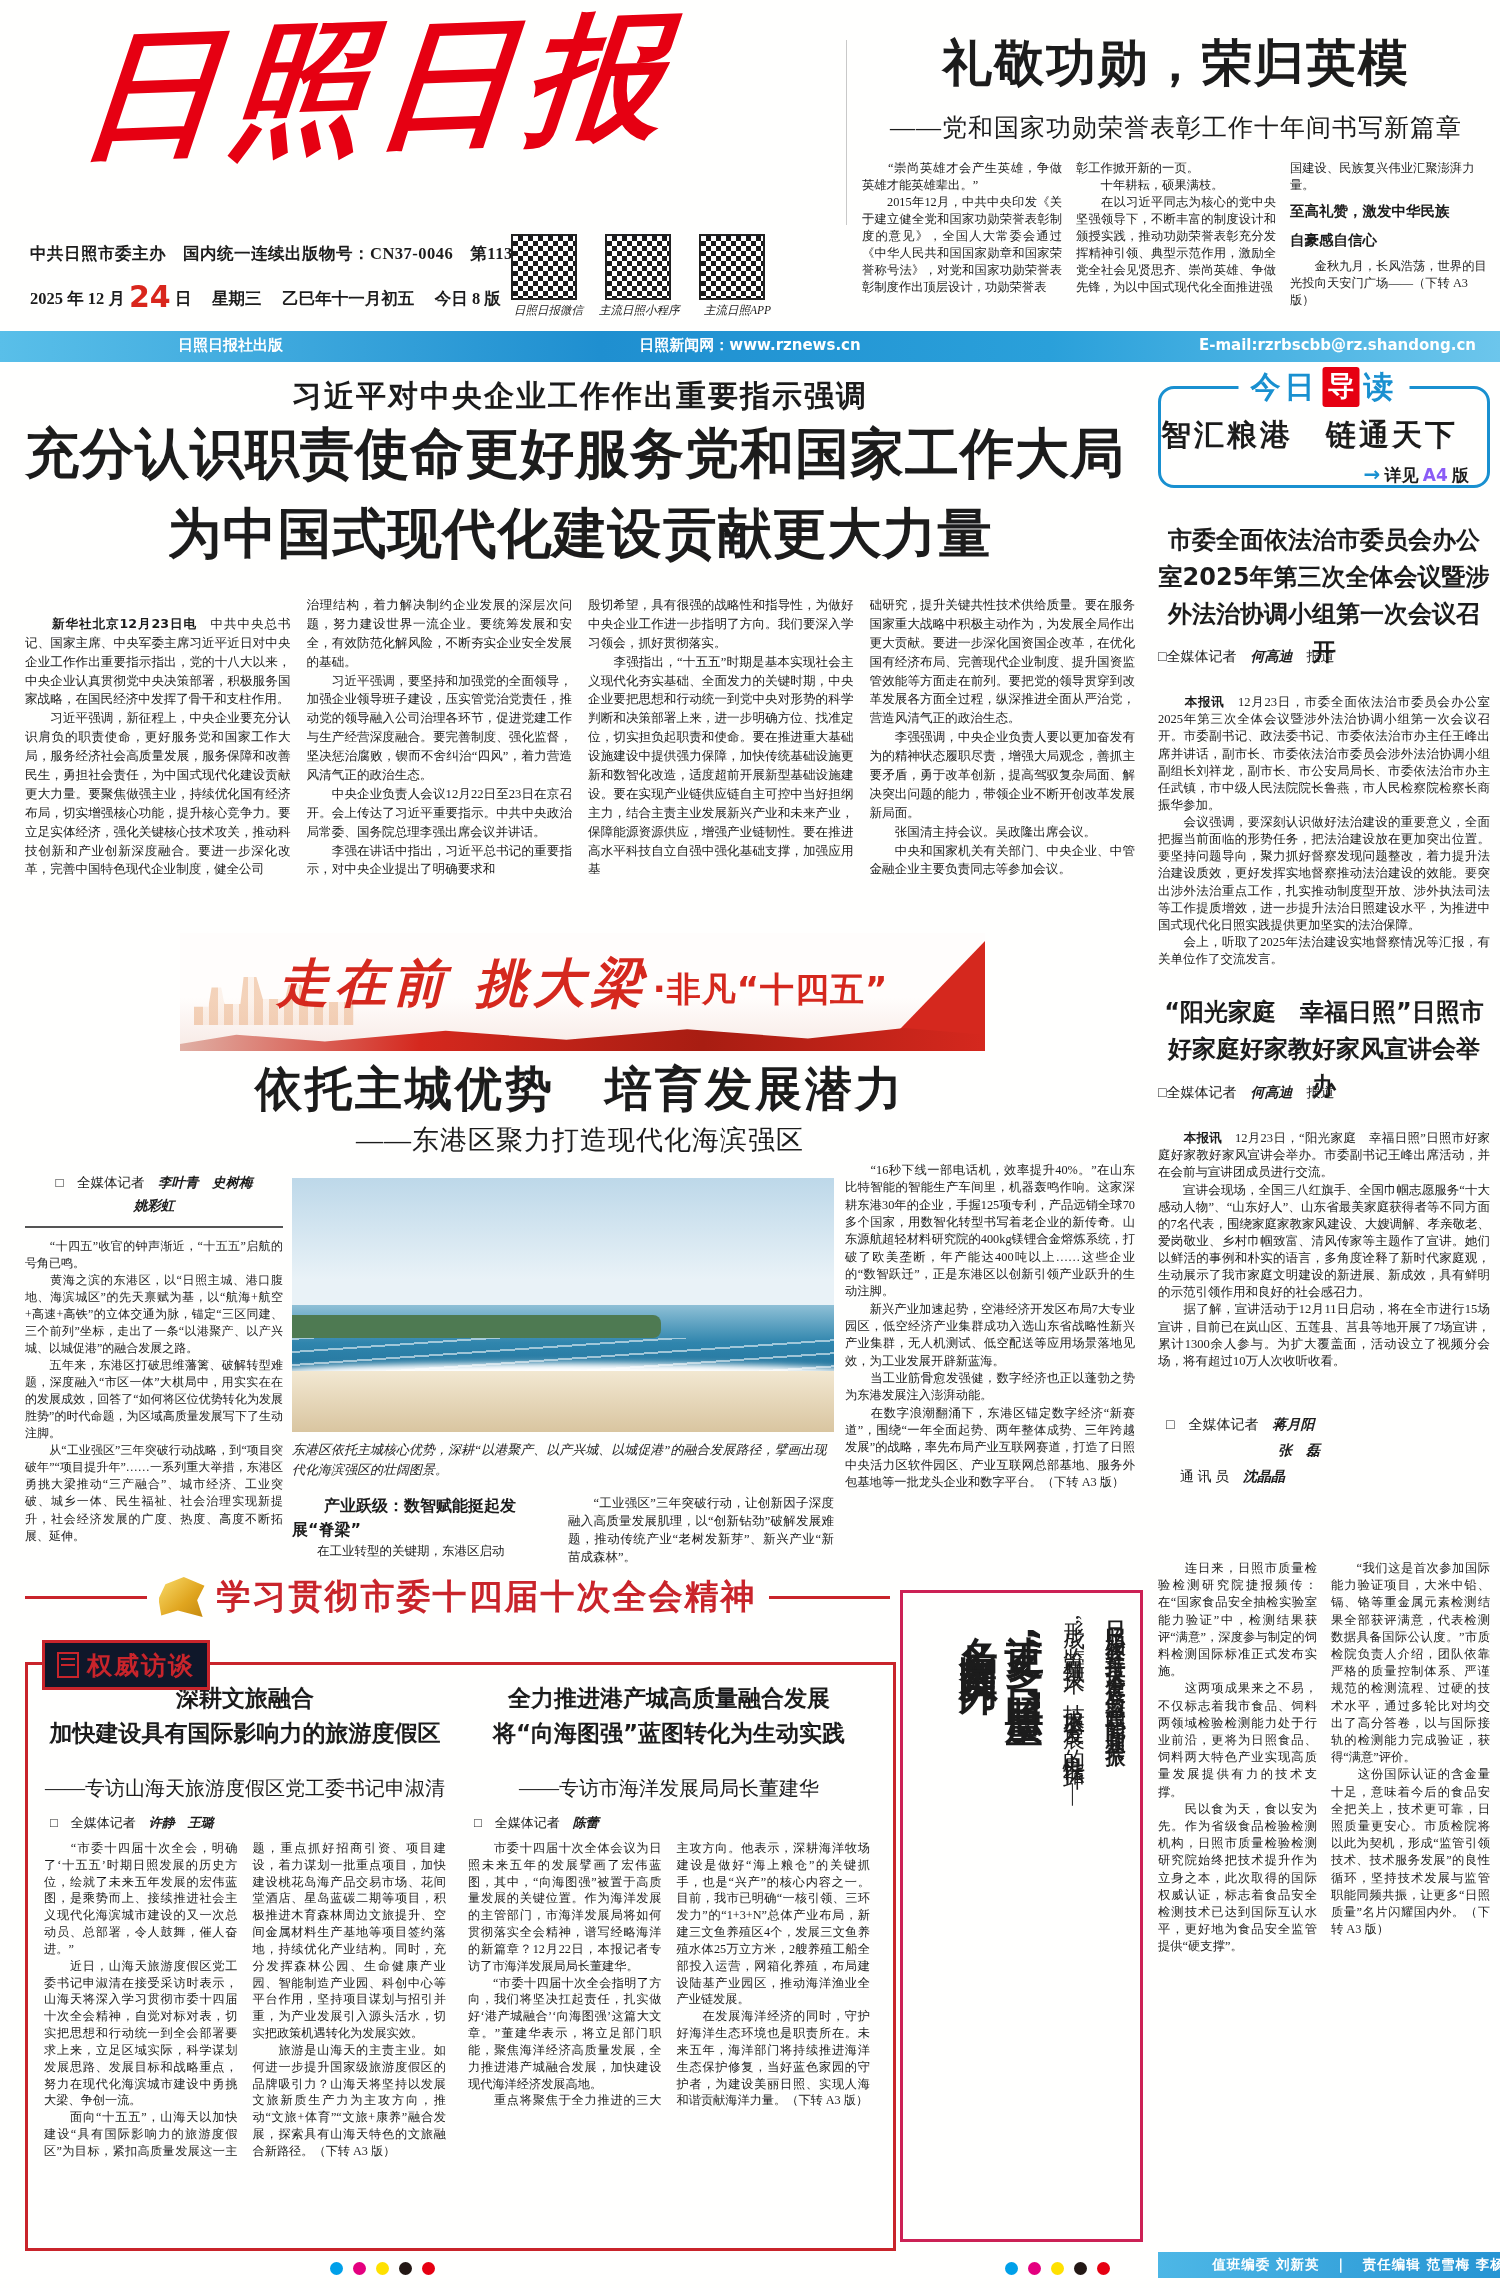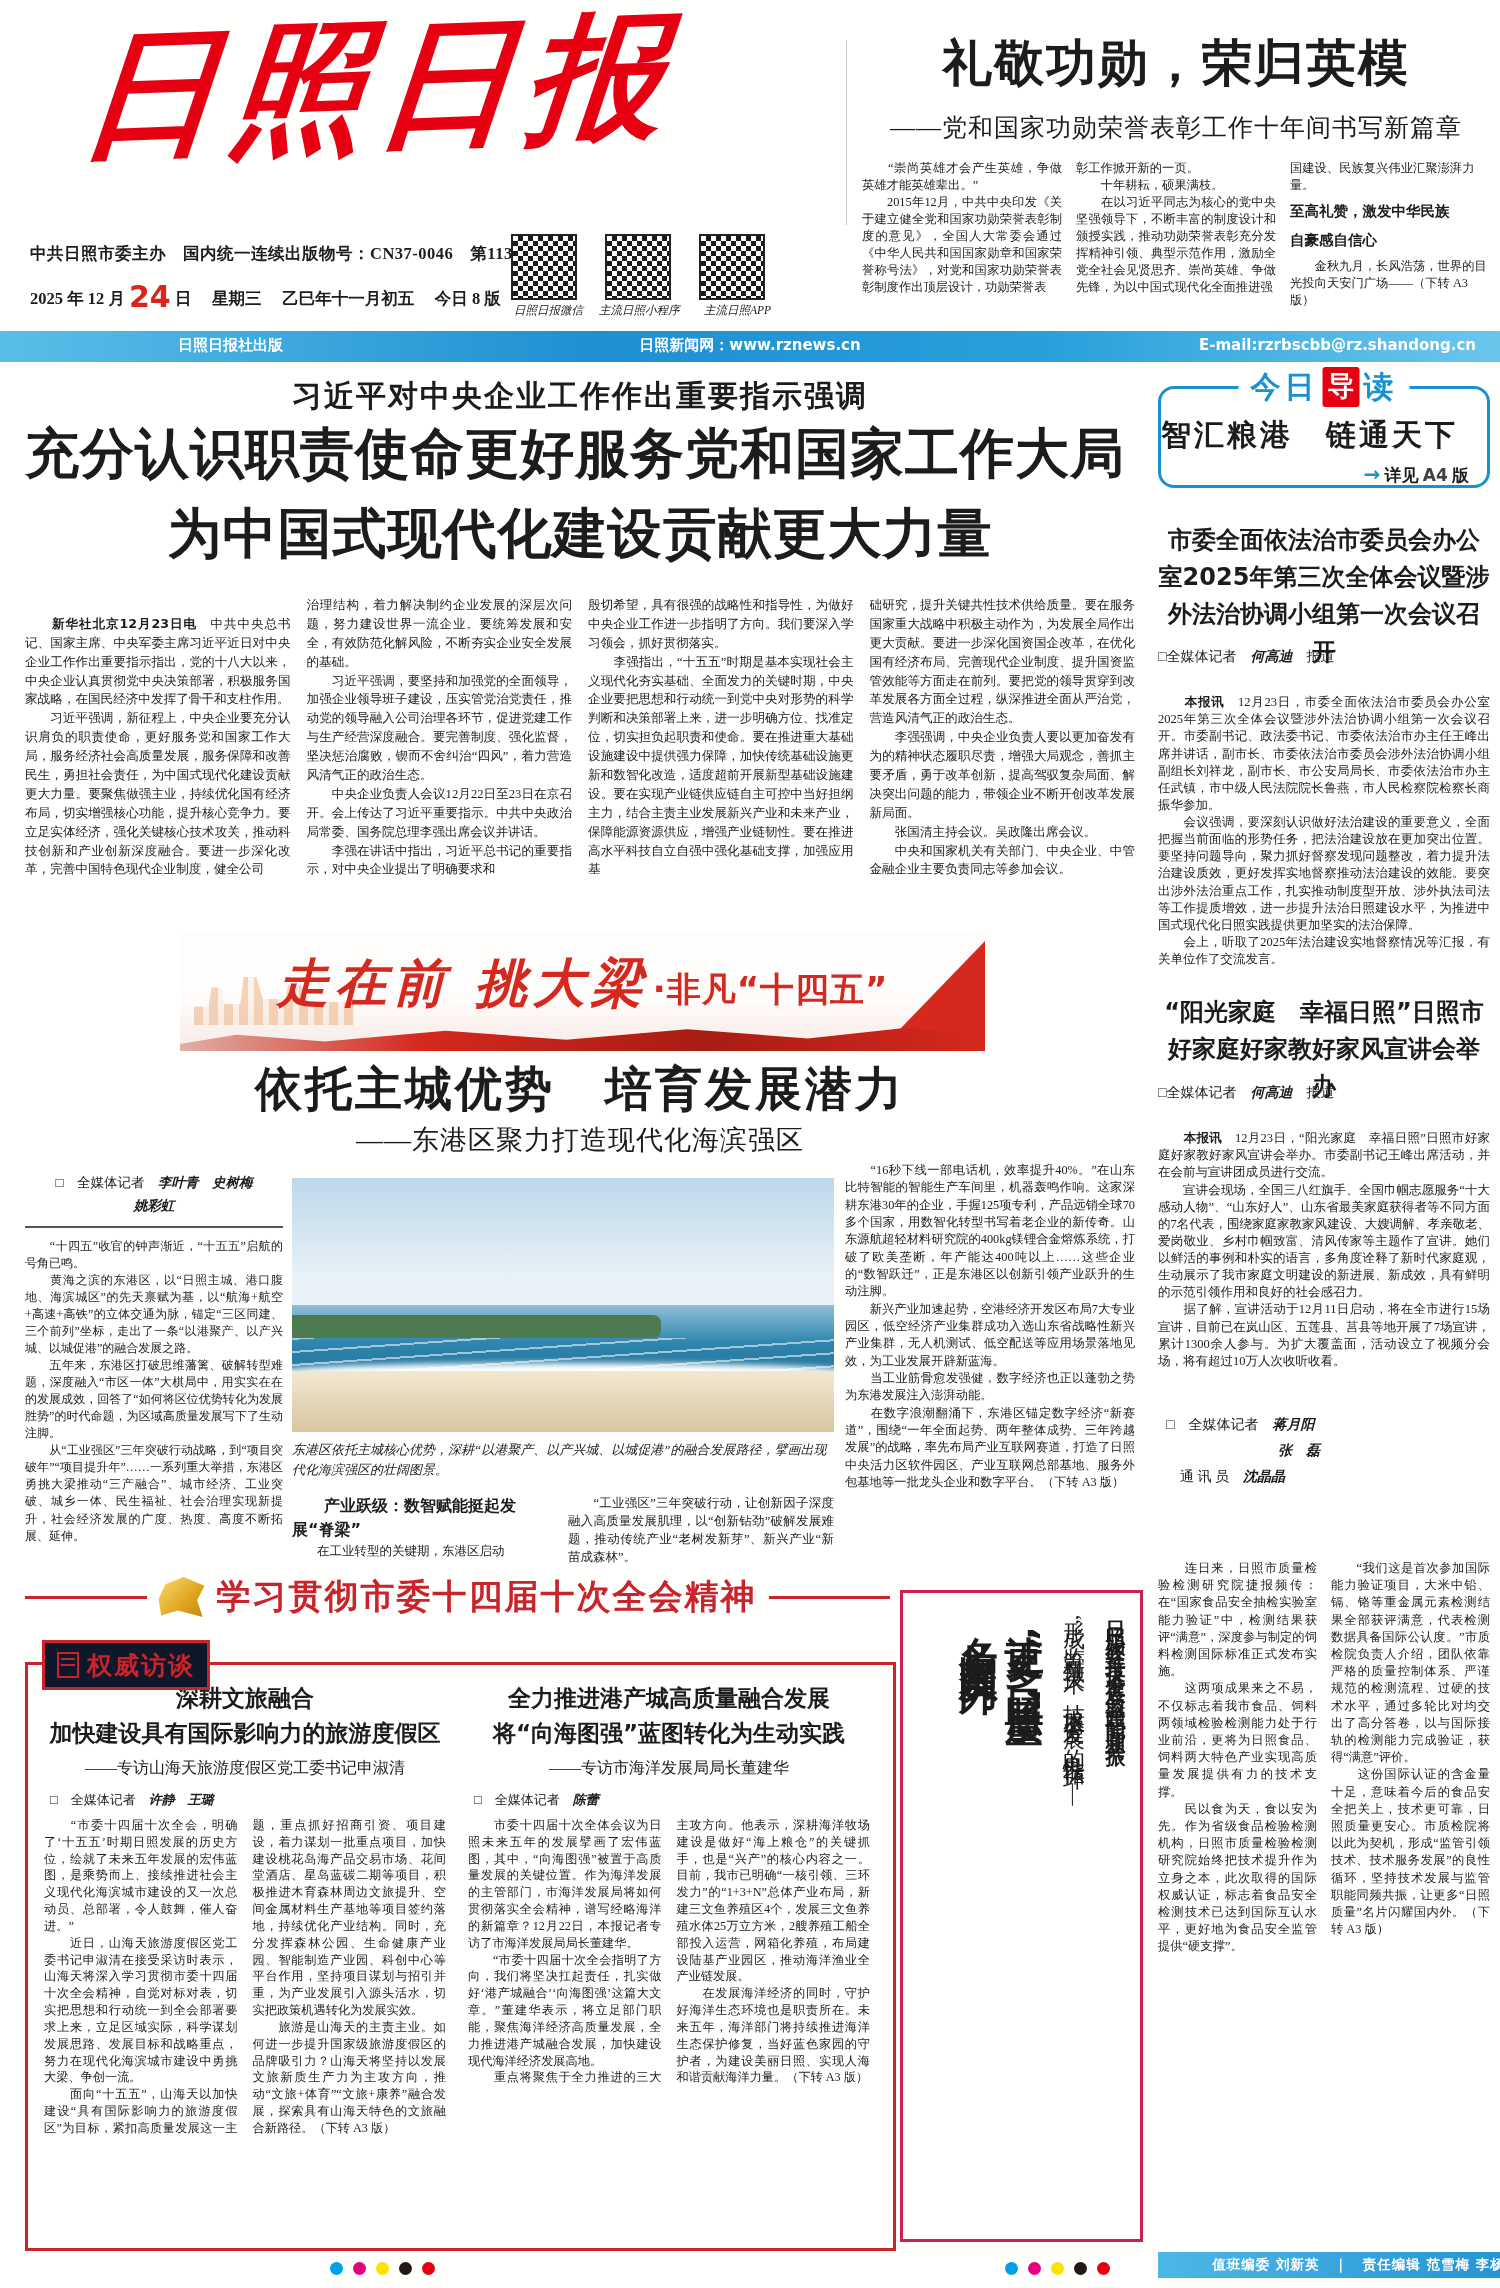--- a/index.html
+++ b/index.html
@@ -50,21 +50,21 @@
   .daodu{left:1158px;top:386px;width:326px;border:3px solid #1990d0;border-radius:16px;height:96px}
   .daodu-tab{position:absolute;left:50%;top:-22px;transform:translateX(-50%);background:#fff;
              padding:0 12px;white-space:nowrap;font-family:"DejaVu Sans",sans-serif;font-weight:900;font-size:30px}
   .daodu-tab .blue{color:#1990d0;letter-spacing:4px}
   .daodu-tab .redbox{display:inline-block;background:#e60012;color:#fff;font-size:27px;
                      padding:1px 5px 3px;border-radius:3px;margin:0 4px;vertical-align:2px}
   .daodu .line1{text-align:left;font-size:30px;font-weight:900;font-family:"DejaVu Sans",sans-serif;
                 margin-top:26px;letter-spacing:3px}
   .daodu .see{text-align:right;font-size:17px;font-weight:bold;margin-top:6px;padding-right:18px}
   .daodu .see .arrow{color:#1990d0;font-weight:900;font-family:"DejaVu Sans",sans-serif;font-size:20px}
-  .daodu .see .pg{color:#404040;font-family:"DejaVu Sans",sans-serif}
+  .daodu .see .pg{color:#8b5cf6;font-family:"DejaVu Sans",sans-serif}
   .sttl{left:1158px;top:0;width:332px;font-size:24px;font-weight:900;line-height:1.55;text-align:center;
         font-family:"DejaVu Sans","Liberation Sans",sans-serif}
   .sby{left:1158px;width:332px;font-size:14px}
   .sby i{font-style:italic;font-weight:bold}
   .sbody{left:1158px;width:332px;font-size:12.5px;line-height:1.37}
   .lead{font-weight:900;font-family:"DejaVu Sans",sans-serif}
 
   
   .banner{left:180px;top:933px;width:805px;height:118px;background:linear-gradient(180deg,#fffdfc 55%,#f7e9e4)}
   .bn-sky{position:absolute;left:14px;bottom:26px;width:160px;height:48px;opacity:.5;
@@ -110,21 +110,21 @@
   .ibox{left:25px;top:1662px;width:865px;height:583px;border:3px solid #c9242b}
   .ilabel{left:42px;top:1640px;height:44px;background:#0f172a;border:3px solid #c9242b;display:flex;
           align-items:center;gap:8px;padding:0 12px;z-index:3}
   .ilabel .t{font-family:"DejaVu Sans",sans-serif;font-weight:900;font-size:25px;color:#c9242b;letter-spacing:2px}
   .doc-icon{width:18px;height:22px;border:2px solid #c9242b;position:relative}
   .doc-icon:before,.doc-icon:after{content:"";position:absolute;left:2px;right:2px;height:2px;background:#c9242b}
   .doc-icon:before{top:4px}.doc-icon:after{top:10px}
   .iart{position:absolute;top:16px;width:402px}
   .iartA{left:16px}.iartB{left:440px}
   .iart .t1,.iart .t2{text-align:center;font-size:23px;font-weight:900;font-family:"DejaVu Sans","Liberation Sans",sans-serif;line-height:1.5}
-  .iart .sub{text-align:center;font-size:16px;margin-top:8px}
+  .iart .sub{text-align:center;font-size:20px;margin-top:25px}
   .iart .by{font-size:13px;margin:12px 0 8px 6px}
   .iart .by i{font-style:italic;font-weight:bold}
   .iart .cols{columns:2;column-gap:15px;font-size:12.2px;line-height:1.38;height:372px;overflow:hidden}
 
   
   .qvert{left:900px;top:1590px;width:243px;height:652px;border:3px solid #cc2155;
          writing-mode:vertical-rl;padding:12px 10px;box-sizing:border-box}
   .qvert .kick{font-size:20px;font-weight:bold;letter-spacing:7px;margin-left:14px}
   .qvert .deck{font-size:22px;letter-spacing:5px;margin-left:12px;line-height:1.35}
   .qvert .h1,.qvert .h2{font-family:"DejaVu Sans",sans-serif;font-weight:900;font-size:39px;letter-spacing:7px;line-height:1.18}

